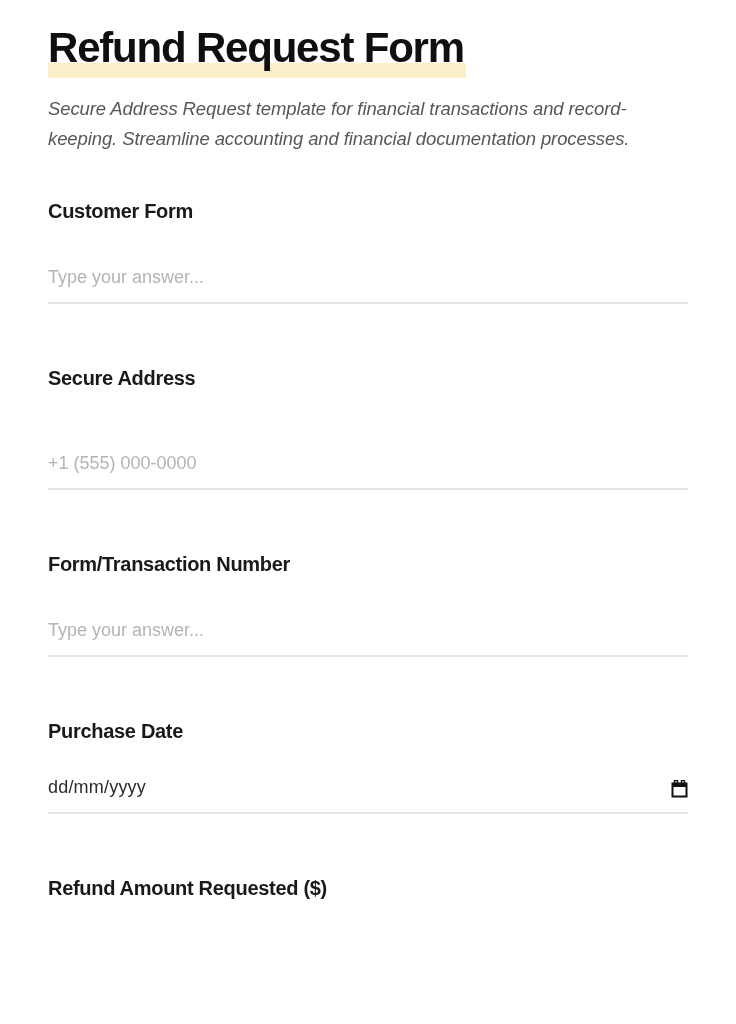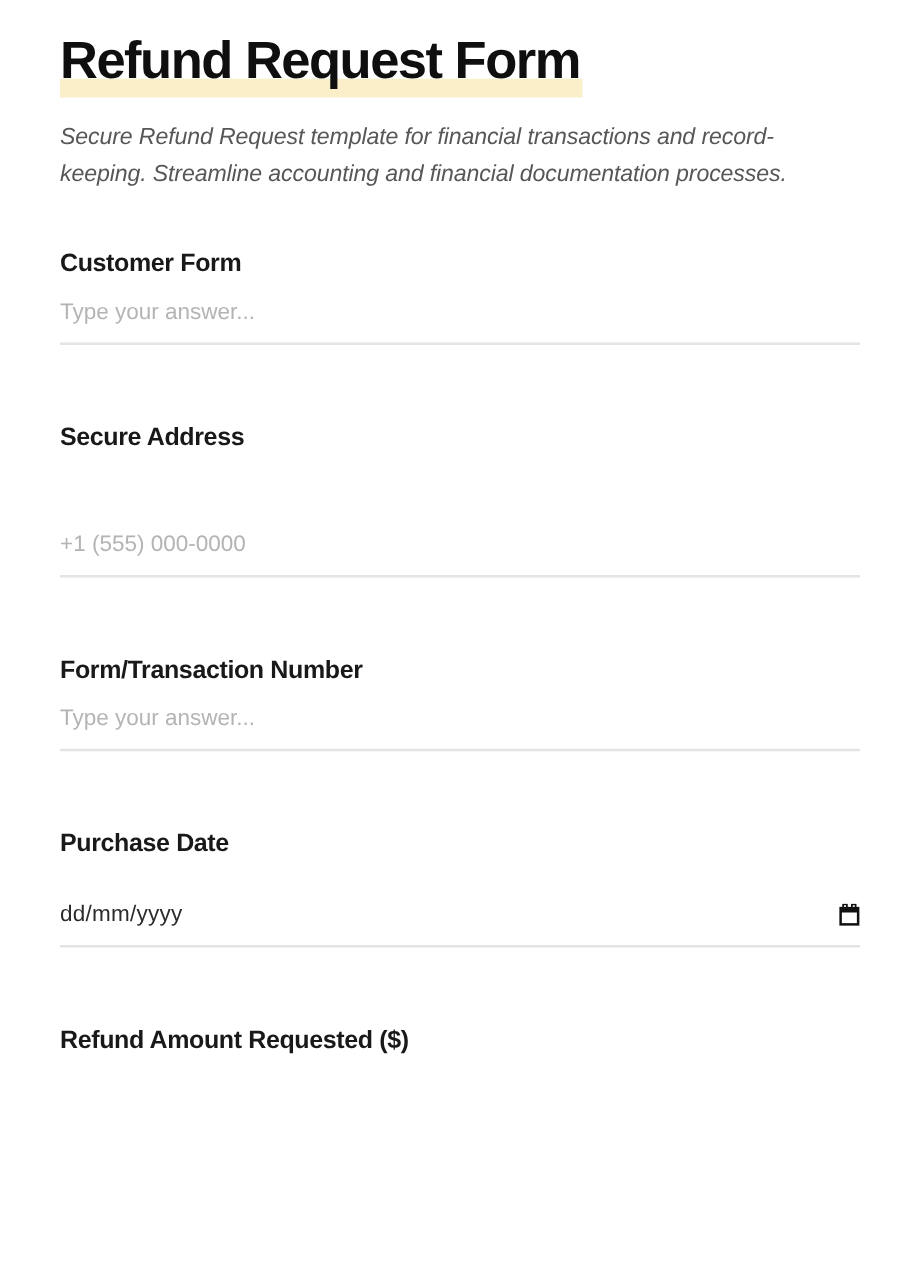--- a/index.html
+++ b/index.html
@@ -38,49 +38,49 @@
     font-style:italic;font-size:18.5px;line-height:30px;
     color:var(--c-desc);letter-spacing:-0.1px;
   }
   .form{margin-top:46px;}
   .field{margin-bottom:63px;}
   .field-label{
     font-size:20px;line-height:23px;font-weight:700;
     color:var(--c-label);letter-spacing:-0.3px;
   }
   .field-input{
-    display:block;width:640px;margin-top:16px;
+    display:block;width:640px;margin-top:44px;
     border:none;outline:none;background:transparent;
     border-bottom:2px solid var(--c-line);
     padding:0 0 14px 0;
     font-family:"Liberation Sans","DejaVu Sans",sans-serif;
     font-size:18px;line-height:21px;color:#222;
   }
   .field-input::placeholder{color:var(--c-placeholder);opacity:1;}
   .date-row{
-    display:flex;align-items:center;justify-content:space-between;
+    display:flex;align-items:flex-end;justify-content:space-between;
     width:640px;margin-top:34px;
     border-bottom:2px solid var(--c-line);
     padding:0 0 14px 0;cursor:default;
   }
   .date-text{
     font-size:18px;line-height:21px;color:var(--c-datetext);letter-spacing:0.2px;
   }
   .cal-icon{width:17px;height:18px;display:block;margin-top:1px;}
 </style>
 </head>
 <body>
 
 <div class="page">
 
   <div class="title-wrap">
     <h1 class="page-title">Refund Request Form</h1>
   </div>
 
-  <p class="page-desc">Secure Refund Request template for financial transactions and record-keeping. Streamline accounting and financial documentation processes.</p>
+  <p class="page-desc">Secure Address Request template for financial transactions and record-keeping. Streamline accounting and financial documentation processes.</p>
 
   <div class="form">
 
     <div class="field">
       <div class="field-label">Customer Form</div>
       <input class="field-input" type="text" placeholder="Type your answer..." style="">
     </div>
 
     <div class="field">
       <div class="field-label">Secure Address</div>

